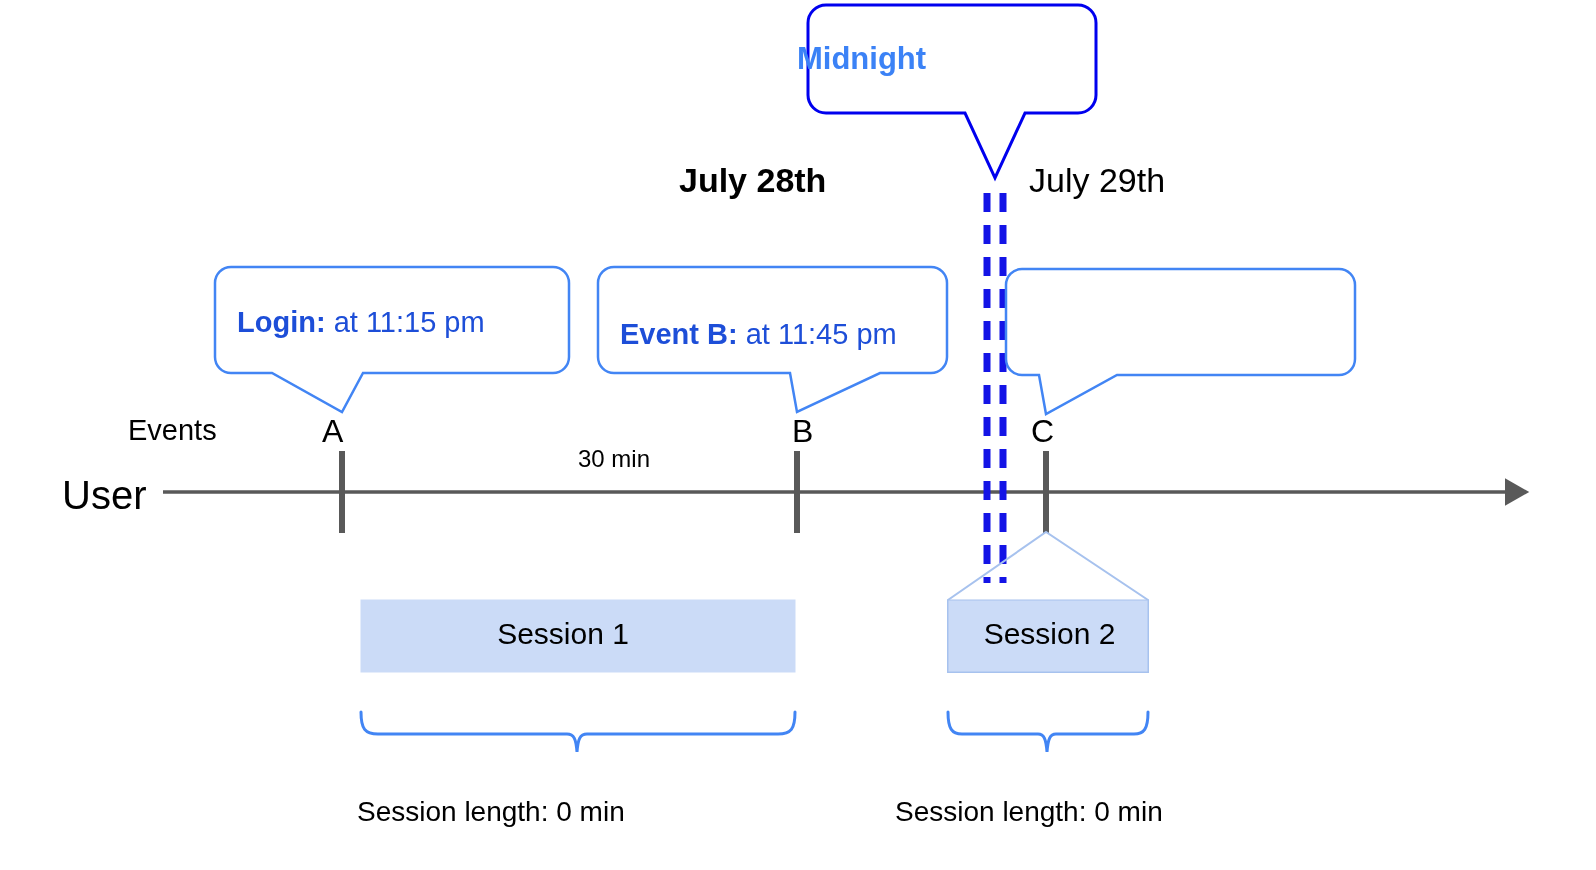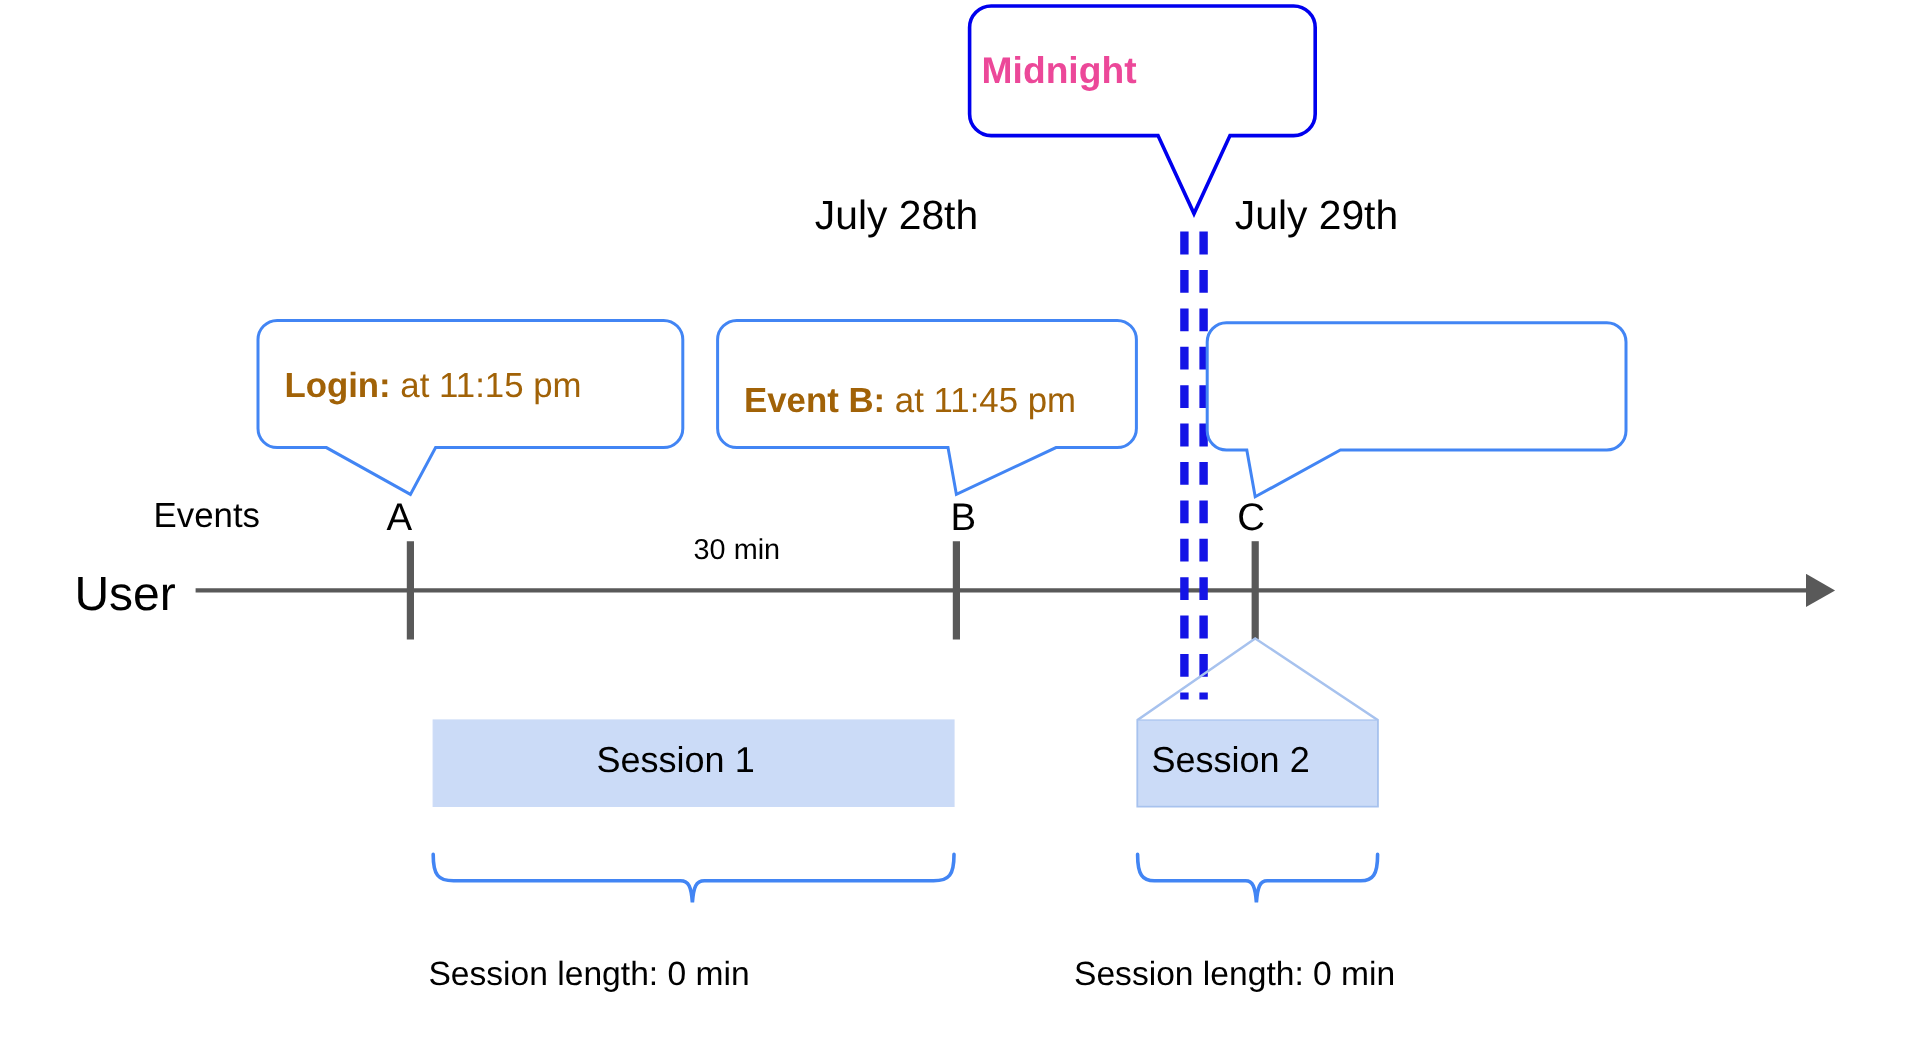--- a/index.html
+++ b/index.html
@@ -27,52 +27,52 @@
   }
   .txt {
     position: absolute;
     white-space: nowrap;
     color: #000000;
     line-height: 1;
   }
   .label-user      { font-size: 40px; left: 46px;  top: 475px; margin-left: 16px; }
   .label-events    { font-size: 29px; left: 128px; top: 416px; }
   .label-date      { font-size: 34px; }
-  .label-date-1    { left: 679px; top: 163px; }
+  .label-date-1    { left: 679px; top: 163px; font-weight: bold; }
   .label-date-2    { left: 1029px; top: 163px; }
   .tick-letter     { font-size: 32px; }
   .tick-letter-a   { left: 322px;  top: 415px; }
   .tick-letter-b   { left: 792px;  top: 415px; }
   .tick-letter-c   { left: 1031px; top: 415px; }
   .label-30min     { font-size: 24px; left: 540px; top: 447px; margin-left: 38px; }
   .session-text    { font-size: 30px; position: absolute; text-align: center; }
   .session-1-text  { left: 361px; top: 617px; width: 404px; }
-  .session-2-text  { left: 912px; top: 617px; width: 227px; }
+  .session-2-text  { left: 936px; top: 617px; width: 227px; }
   .length-text     { font-size: 28px; text-align: center; }
   .length-1        { left: 357px; top: 798px; }
   .length-2        { left: 895px; top: 798px; }
 
   .callout-text {
     position: absolute;
     font-size: 29px;
     white-space: nowrap;
-    color: #a16207;
+    color: #1d4ed8;
   }
   .callout-text b { font-weight: bold; }
   .callout-login  { left: 237px;  top: 306px; }
   .callout-eventb { left: 620px;  top: 306px; margin-top: 12px; }
   .callout-logout { left: 1029px; top: 308px; }
   .callout-midnight {
     position: absolute;
-    left: 818px;
+    left: 797px;
     top: 41px;
     font-size: 31px;
     font-weight: bold;
     white-space: nowrap;
-    color: #ec4899;
+    color: #3b82f6;
   }
 </style>
 </head>
 <body>
 
 <div id="diagram-root">
 
   <svg class="svg-layer" viewBox="0 0 1596 870">
 
     <defs>

